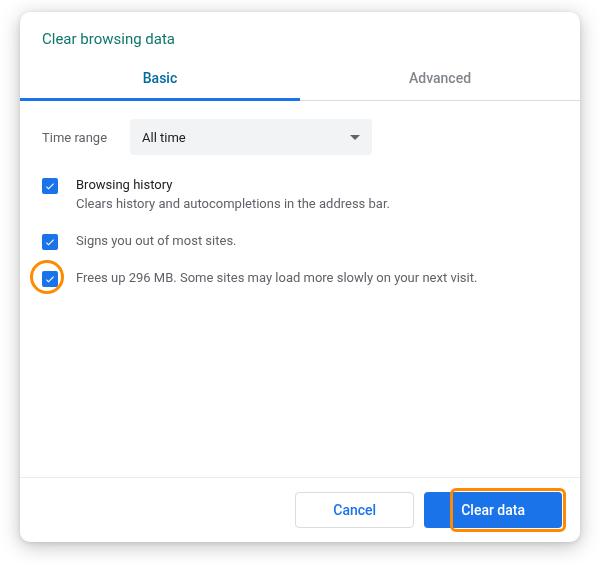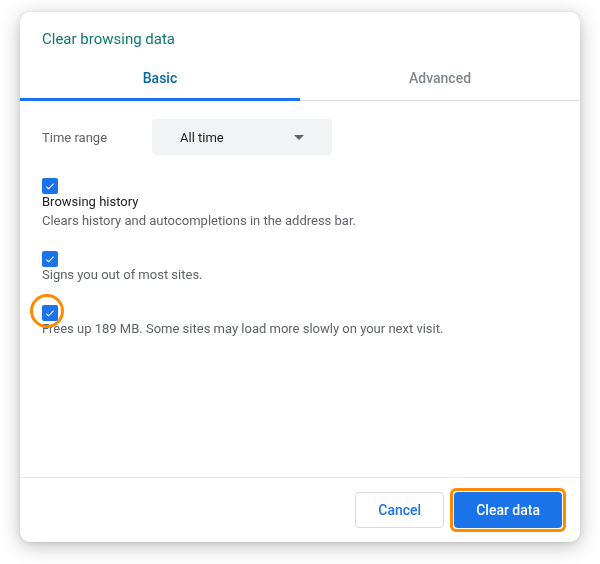--- a/index.html
+++ b/index.html
@@ -49,54 +49,52 @@
     border-bottom: 1px solid #dadce0;
   }
   .body {
     padding: 18px 22px 0 22px;
     flex: 1;
   }
   .row-range {
     display: flex;
     align-items: center;
     margin-bottom: 22px;
-    gap: 22px;
   }
   .range-label {
     font-size: 13px;
     color: #5f6368;
     width: 88px;
   }
   .select {
     background: #f1f3f4;
     border-radius: 4px;
     height: 36px;
-    width: 180px;
-    display: flex;
-    align-items: center;
-    padding: 0 28px;
+    width: 242px;
+    display: flex;
+    align-items: center;
+    padding: 0 12px;
     cursor: pointer;
     justify-content: space-between;
   }
   .select-value {
     font-size: 13px;
     color: #202124;
   }
   .arrow {
     width: 0; height: 0;
     border-left: 5px solid transparent;
     border-right: 5px solid transparent;
     border-top: 5px solid #5f6368;
   }
   .opt {
     display: flex;
     align-items: flex-start;
     margin-bottom: 20px;
     position: relative;
-    flex-direction: column;
   }
   .cb-wrap {
     width: 34px;
     display: flex;
     justify-content: flex-start;
     padding-top: 1px;
     position: relative;
   }
   .cb {
     width: 16px;
@@ -136,21 +134,21 @@
     display: flex;
     justify-content: flex-end;
     gap: 10px;
     position: relative;
   }
   .btn {
     height: 36px;
     border-radius: 4px;
     font-size: 14px;
     font-weight: 500;
-    padding: 0 22px;
+    padding: 0 37px;
     display: flex;
     align-items: center;
     cursor: pointer;
     font-family: inherit;
   }
   .btn-cancel {
     background: #fff;
     color: #1a73e8;
     border: 1px solid #dadce0;
   }
@@ -226,21 +224,21 @@
     <div class="opt">
       <div class="cb-wrap">
         <div class="highlight-ring"></div>
         <div class="cb">
           <svg viewBox="0 0 24 24">
               <path fill="#fff" d="M9 16.2l-3.5-3.5L4 14.2 9 19.2 20 8.2l-1.5-1.5z"></path>
             </svg>
         </div>
       </div>
       <div class="opt-text">
-        <div class="opt-desc">Frees up 189 MB. Some sites may load more slowly on your next visit.</div>
+        <div class="opt-desc">Frees up 296 MB. Some sites may load more slowly on your next visit.</div>
       </div>
     </div>
 
   </div>
 
   <div class="footer">
     <button class="btn btn-cancel">
       <span>Cancel</span>
     </button>
     <button class="btn btn-primary">

